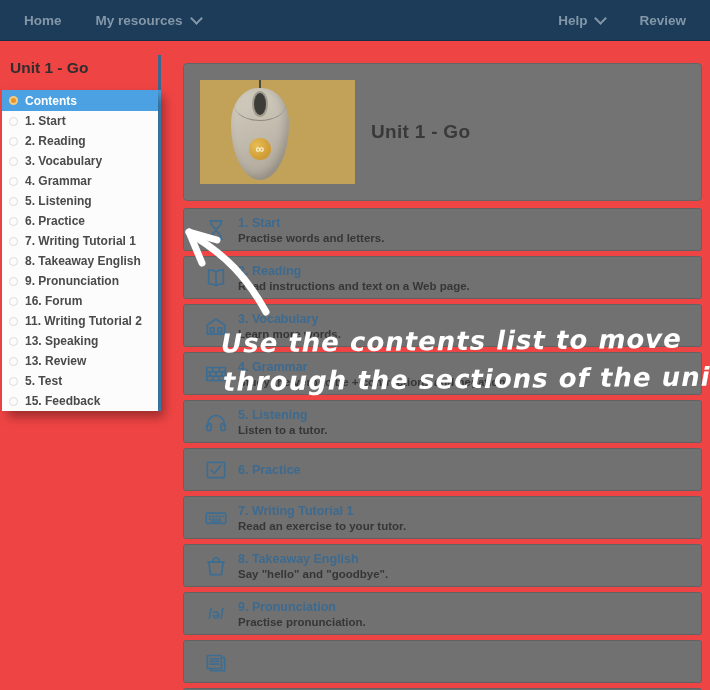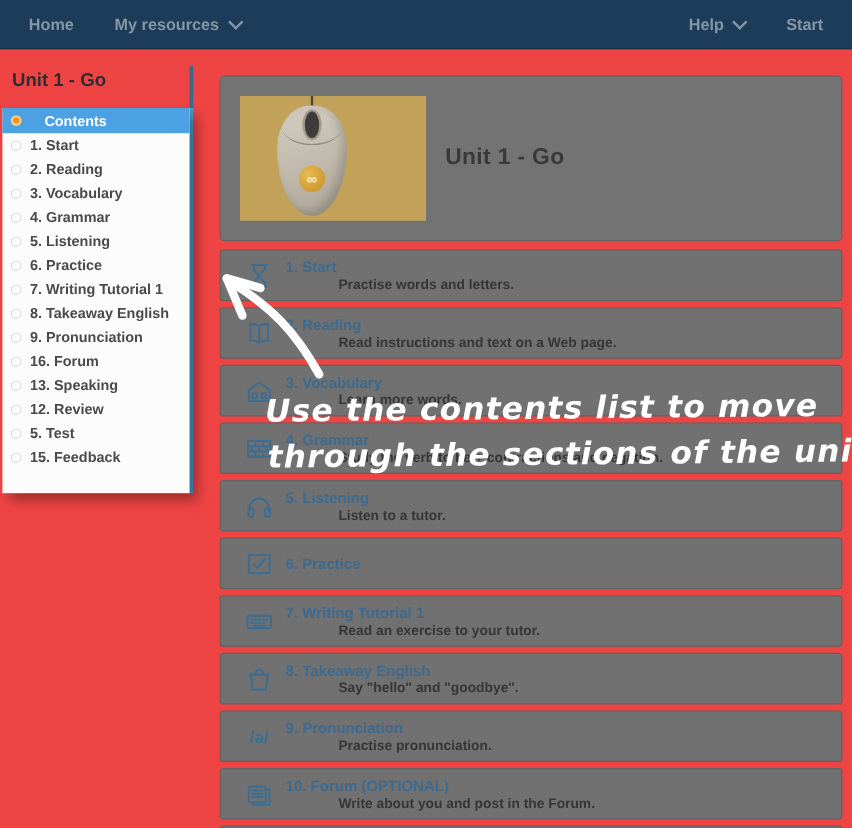--- a/index.html
+++ b/index.html
@@ -17,21 +17,21 @@
 
   
   .sidebar-title{position:absolute;left:10px;top:59px;font-size:15.5px;color:#2e2e2e;}
   .vline-top{position:absolute;left:158px;top:55px;width:3px;height:35px;background:#3c688e;}
   .vline{position:absolute;left:158px;top:90px;width:3px;height:321px;background:#4aa0dd;}
 
   
   .panel{position:absolute;left:2px;top:90px;width:156px;height:321px;background:#fcfcfc;
     box-shadow:6px 6px 10px rgba(0,0,0,0.35);}
   .sel-row{height:21px;background:#4ba1e2;display:flex;align-items:center;box-sizing:border-box;
-    padding-left:7px;cursor:pointer;gap:12px;}
+    padding-left:7px;cursor:pointer;}
   .sel-row .label{color:#ffffff;font-size:12px;margin-left:7px;}
   .dot-sel{width:9px;height:9px;border-radius:50%;background:#f5cc82;position:relative;flex:0 0 auto;}
   .dot-sel::after{content:"";position:absolute;left:2px;top:2px;width:5px;height:5px;border-radius:50%;background:#e8932a;}
   .toc{list-style:none;margin:0;padding:0;}
   .toc li{height:20px;display:flex;align-items:center;box-sizing:border-box;padding-left:7px;cursor:pointer;}
   .dot{width:7px;height:7px;border-radius:50%;border:1px solid #ddd;flex:0 0 auto;}
   .toc .label{color:#4a4a4a;font-size:12px;margin-left:7px;white-space:nowrap;}
 
   
   .main{position:absolute;left:183px;top:63px;width:519px;}
@@ -53,21 +53,21 @@
     background:radial-gradient(circle at 35% 35%,#e7bd55,#cf9a33 70%);
     color:#fdf3d2;font-size:12px;line-height:22px;text-align:center;}
 
   
   .card{box-sizing:border-box;position:absolute;left:0;width:519px;height:43px;background:#717171;
     border:1px solid #626262;border-radius:3px;display:flex;align-items:center;padding:0 0 0 16px;cursor:pointer;}
   .icon-box{width:32px;height:30px;flex:0 0 auto;display:flex;align-items:center;justify-content:center;}
   .icon-box svg{stroke:#3e6d92;fill:none;stroke-width:1.6;stroke-linecap:round;stroke-linejoin:round;}
   .card-text{margin-left:6px;display:flex;flex-direction:column;justify-content:center;}
   .card-title{font-size:12.5px;color:#3d6a8e;line-height:16px;}
-  .card-sub{font-size:11.5px;color:#363636;line-height:14px;margin-left:44px;}
+  .card-sub{font-size:11.5px;color:#363636;line-height:14px;}
 
   
   .arrow-svg{position:absolute;left:0;top:0;pointer-events:none;}
   .tip{position:absolute;color:#ffffff;font-family:"DejaVu Sans",sans-serif;font-style:italic;
     font-size:26px;letter-spacing:1px;white-space:nowrap;transform:rotate(-0.6deg);pointer-events:none;}
   .tip1{left:221px;top:326px;}
   .tip2{left:223px;top:364px;}
 </style>
 </head>
 <body>
@@ -83,21 +83,21 @@
         <span>My resources</span>
         <span class="chev"></span>
       </span>
     </div>
     <div class="nav-group">
       <span class="nav-item">
         <span>Help</span>
         <span class="chev"></span>
       </span>
       <span class="nav-item">
-          <span>Start</span>
+          <span>Review</span>
         </span>
     </div>
   </nav>
 
   <div class="sidebar-title">Unit 1 - Go</div>
   <div class="vline-top"></div>
   <div class="vline"></div>
 
   <div class="panel">
     <div class="sel-row">
@@ -140,25 +140,29 @@
       <li>
           <span class="dot"></span>
           <span class="label">9. Pronunciation</span>
         </li>
       <li>
           <span class="dot"></span>
           <span class="label">16. Forum</span>
         </li>
       <li>
           <span class="dot"></span>
+          <span class="label">11. Writing Tutorial 2</span>
+        </li>
+      <li>
+          <span class="dot"></span>
           <span class="label">13. Speaking</span>
         </li>
       <li>
           <span class="dot"></span>
-          <span class="label">12. Review</span>
+          <span class="label">13. Review</span>
         </li>
       <li>
           <span class="dot"></span>
           <span class="label">5. Test</span>
         </li>
       <li>
           <span class="dot"></span>
           <span class="label">15. Feedback</span>
         </li>
     </ul>
@@ -295,24 +299,20 @@
     </div>
 
     <div class="card" style="top:577px">
       <span class="icon-box">
         <svg width="26" height="26" viewBox="0 0 24 24">
             <rect x="4" y="6" width="13" height="12"></rect>
             <path d="M6.5 9h8M6.5 11.5h8M6.5 14h8"></path>
             <path d="M17 8h3v12H7v-2"></path>
           </svg>
       </span>
-      <span class="card-text">
-          <span class="card-title">10. Forum (OPTIONAL)</span>
-          <span class="card-sub">Write about you and post in the Forum.</span>
-        </span>
     </div>
 
     <div class="card" style="top:625px"></div>
   </div>
 
   <svg class="arrow-svg" width="710" height="690" viewBox="0 0 710 690">
     <g stroke="#ffffff" stroke-width="7" fill="none" stroke-linecap="round" stroke-linejoin="round">
       <path d="M266 312 C 246 276, 226 256, 194 236"></path>
       <path d="M189 232 L 217 240"></path>
       <path d="M189 232 L 202 263"></path>

